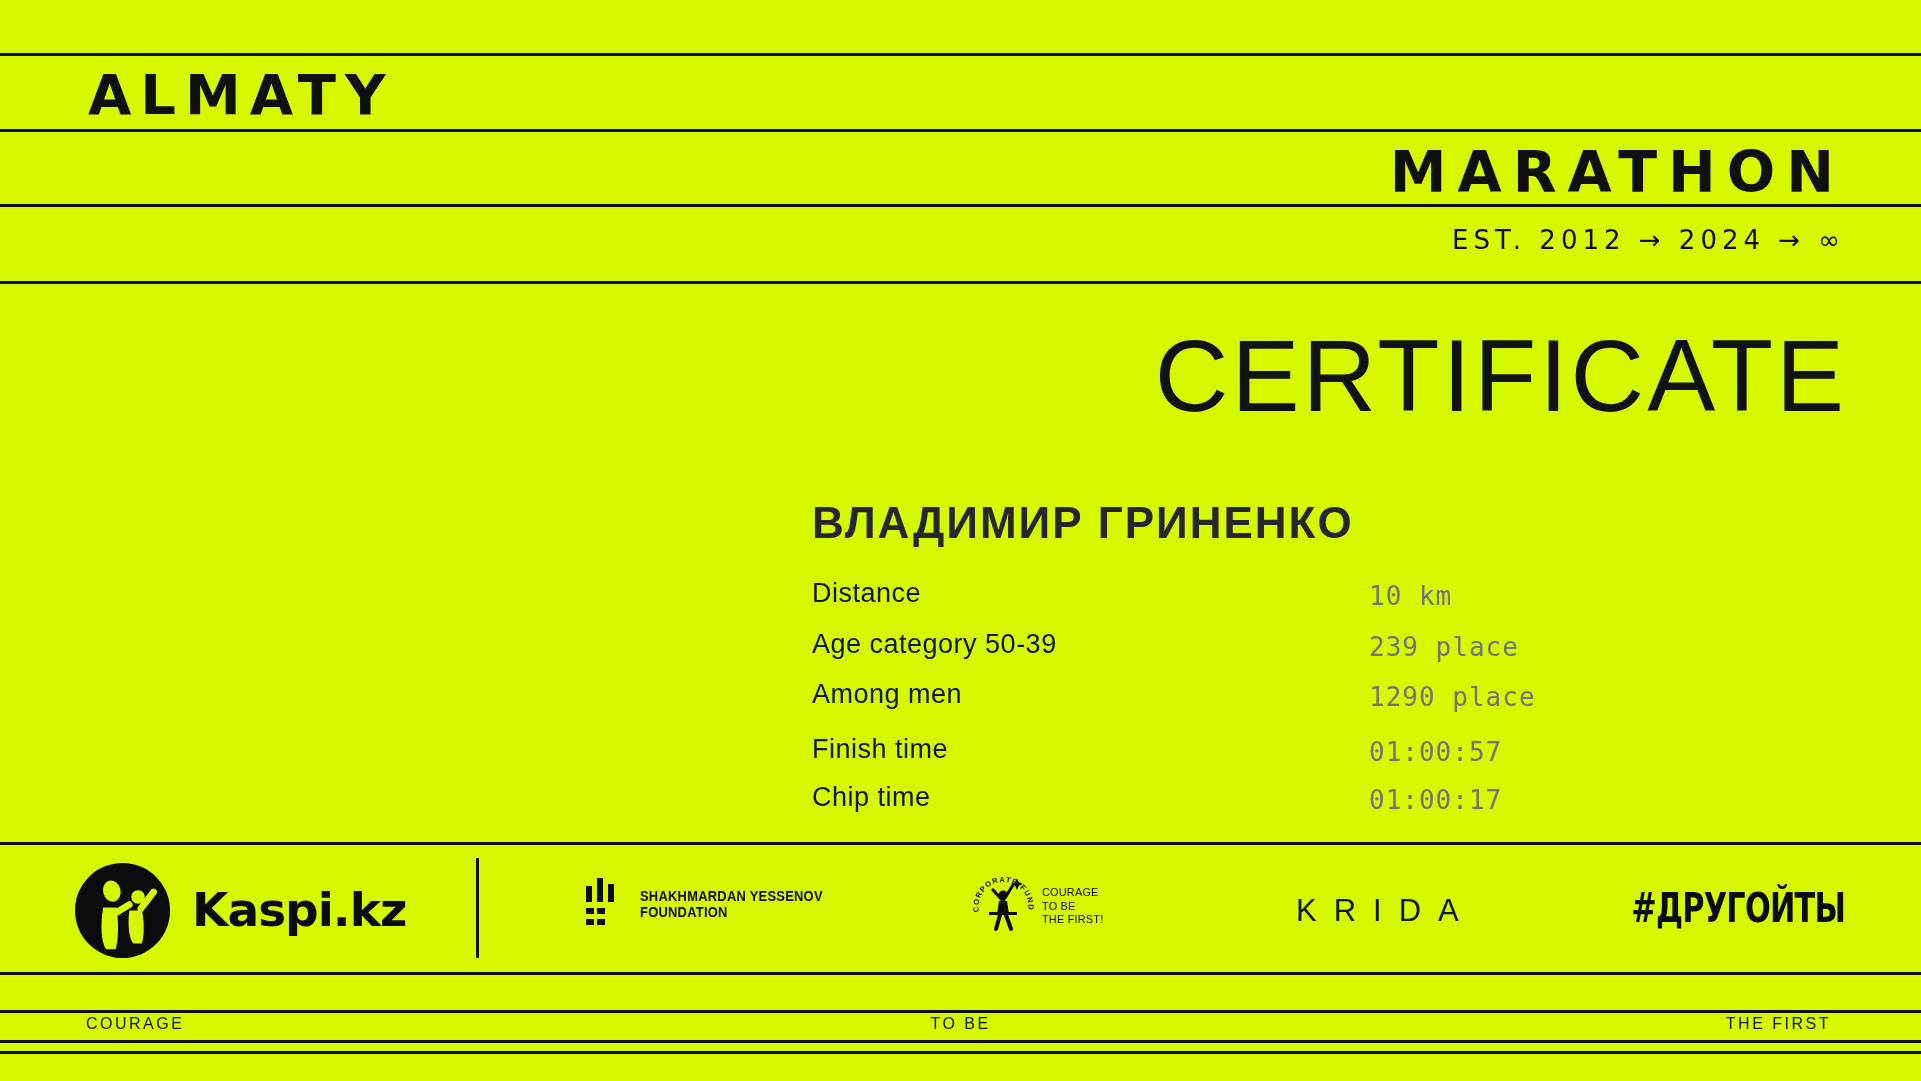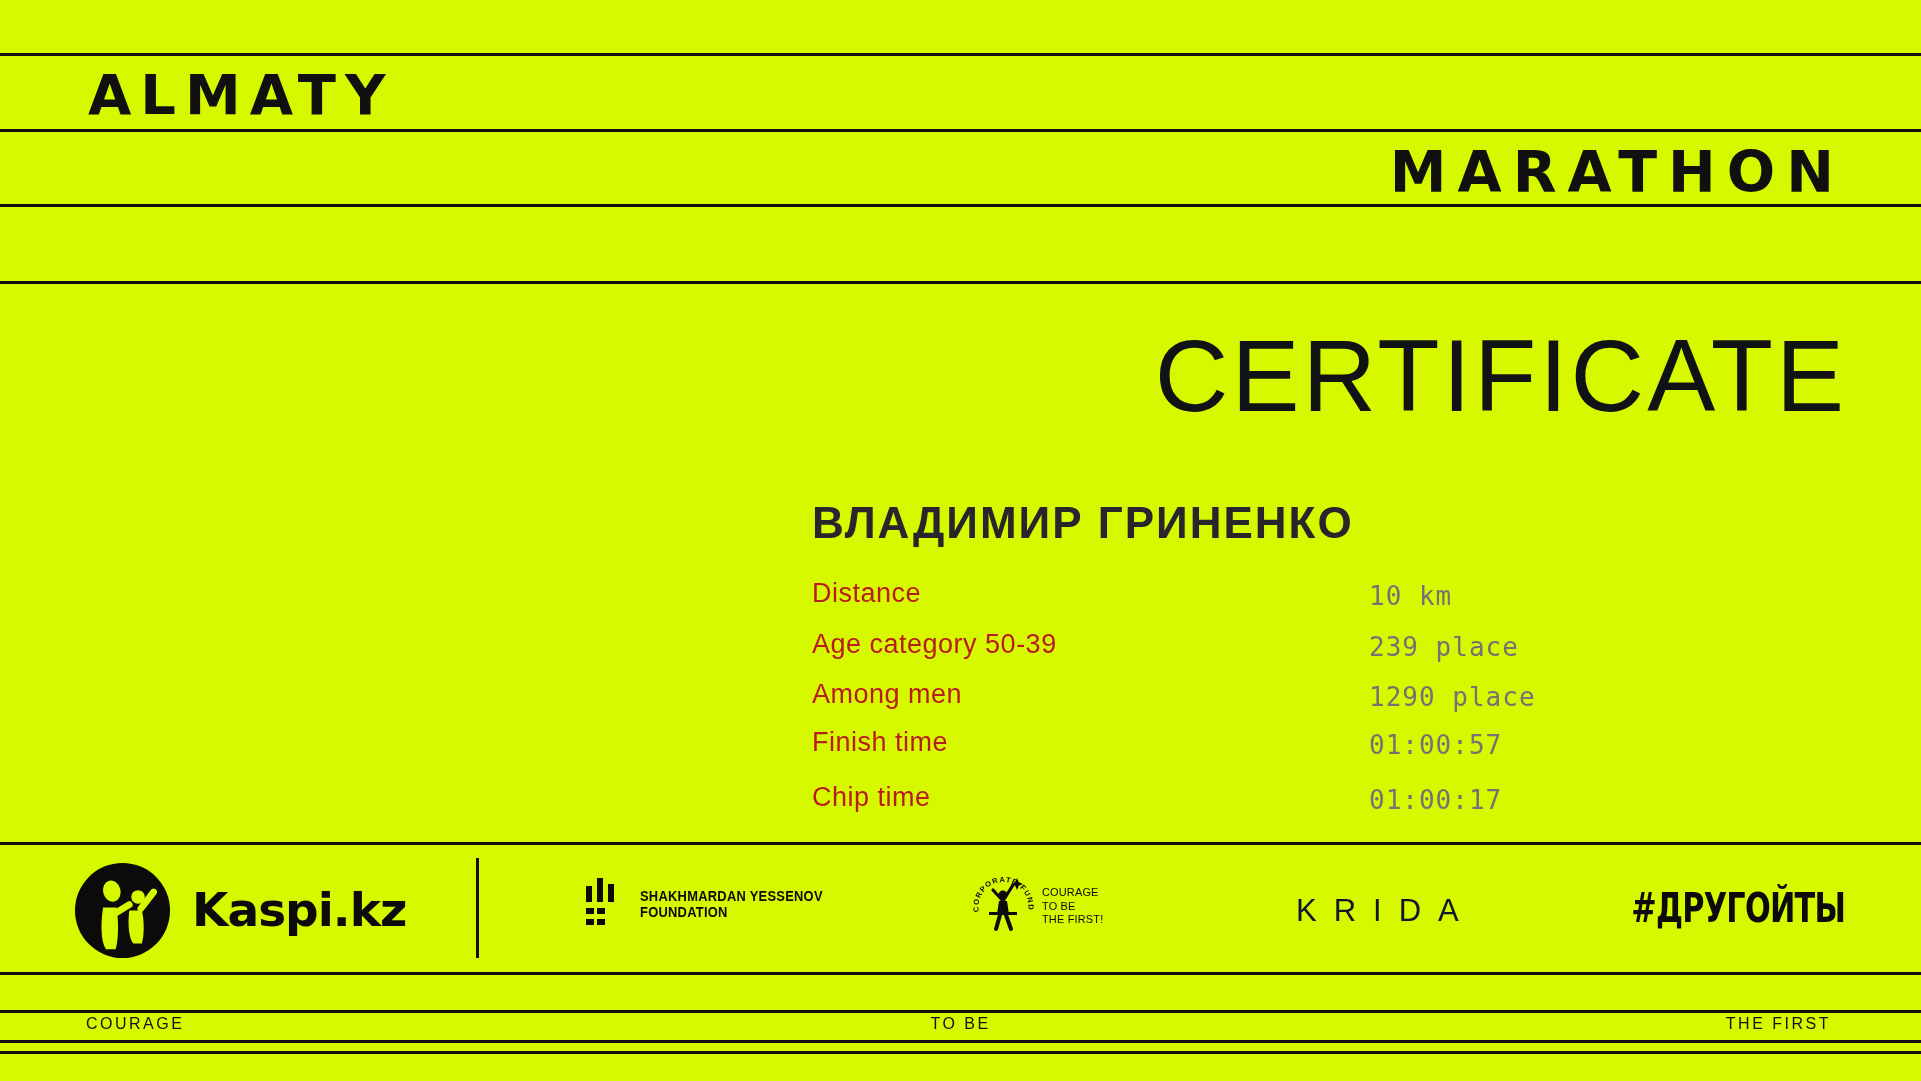--- a/index.html
+++ b/index.html
@@ -18,22 +18,22 @@
   .marathon { position:absolute; right:76px; top:139px; font-family:"DejaVu Sans",sans-serif; font-weight:700; font-size:57px; letter-spacing:11px; }
   .est      { position:absolute; right:76px; top:225px; font-family:"DejaVu Sans",sans-serif; font-weight:400; font-size:26px; letter-spacing:5px; }
 
   .cert-title { position:absolute; right:74px; top:318px; font-size:102px; font-weight:400; letter-spacing:3px; color:#111214;margin-left:39px; }
 
   .athlete { position:absolute; left:812px; top:498px; font-size:44px; font-weight:700; letter-spacing:2px; color:#26262b; }
 
   .results { position:absolute; left:812px; top:578px; width:780px; height:245px; }
   .row { position:absolute; left:0; width:100%; height:36px; }
   .row:nth-child(1){top:0}  .row:nth-child(2){top:51px} .row:nth-child(3){top:101px}
-  .row:nth-child(4){top:149px} .row:nth-child(5){top:204px}
-  .row .label { position:absolute; left:0; font-size:27px; letter-spacing:0.5px; color:#b91c1c; }
+  .row:nth-child(4){top:156px} .row:nth-child(5){top:204px}
+  .row .label { position:absolute; left:0; font-size:27px; letter-spacing:0.5px; color:#0f172a; }
   .row .value { position:absolute; left:557px; top:3px; font-family:"DejaVu Sans Mono",monospace; font-size:26px; letter-spacing:1px; color:#737373; }
 
   .kaspi-icon   { position:absolute; left:74px;  top:862px; width:97px; height:97px; }
   .kaspi-label  { position:absolute; left:192px; top:882px; font-family:"DejaVu Sans",sans-serif; font-weight:700; font-size:47px; letter-spacing:-1px; color:#0b0b0b; }
   .divider      { position:absolute; left:476px; top:858px; width:3px; height:100px; background:#101010; }
   .yessenov-icon{ position:absolute; left:586px; top:878px; width:30px; height:52px; }
   .yessenov-text{ position:absolute; left:640px; top:888px; font-weight:700; font-size:14px; line-height:16px; letter-spacing:0.3px; color:#0b0b0b; transform:scaleX(0.92); transform-origin:left center; }
   .fund-emblem  { position:absolute; left:970px; top:872px; width:66px; height:66px; }
   .fund-tagline { position:absolute; left:1042px; top:886px; font-size:11.5px; line-height:13.5px; letter-spacing:0.2px; color:#0b0b0b; transform:scaleX(0.95); transform-origin:left center; }
   .krida        { position:absolute; left:1296px; top:893px; font-size:31px; font-weight:400; letter-spacing:17px; color:#0f172a; }
@@ -49,20 +49,21 @@
 
 <div class="page" style="--bg: #d7f900; --ink: #101010;">
 
   <div class="hline l1"></div>
   <div class="hline l2"></div>
   <div class="hline l3"></div>
   <div class="hline l4"></div>
 
   <div class="almaty">ALMATY</div>
   <div class="marathon">MARATHON</div>
+  <div class="est">EST. 2012 → 2024 → ∞</div>
 
   <div class="cert-title">CERTIFICATE</div>
 
   <div class="athlete">ВЛАДИМИР ГРИНЕНКО</div>
 
   <div class="results">
     <div class="row">
       <span class="label">Distance</span>
       <span class="value">10 km</span>
     </div>

